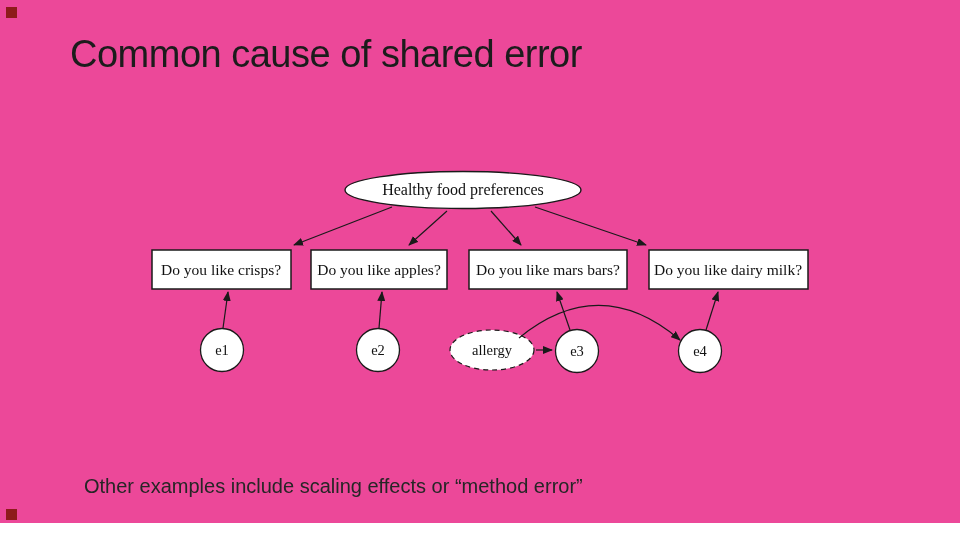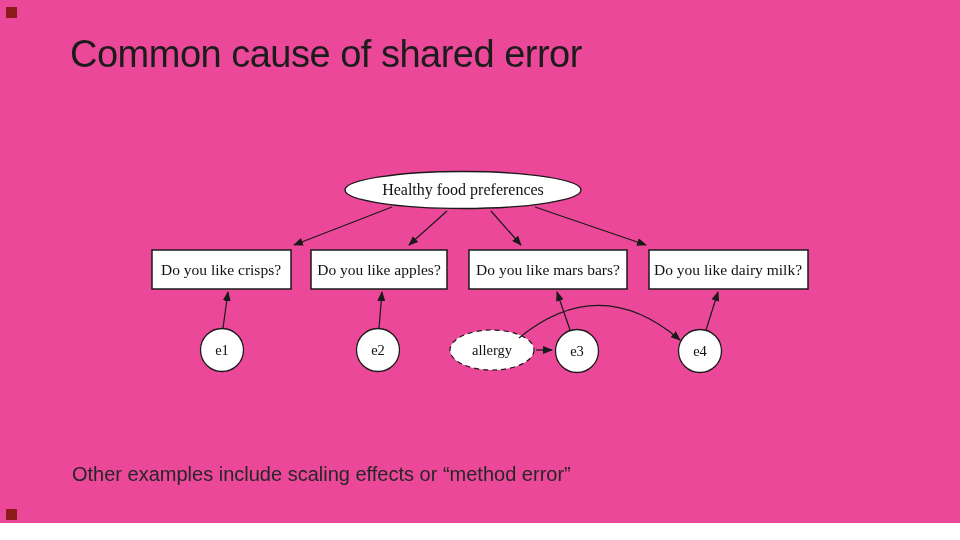--- a/index.html
+++ b/index.html
@@ -27,21 +27,21 @@
     font-size: 38px;
     font-weight: 400;
     letter-spacing: -0.5px;
     color: #1c1c1c;
     white-space: nowrap;
   }
   .slide-footer {
     position: absolute;
     left: 72px;
     top: 463px;
-    margin: 0;
+    margin: 12px;
     font-size: 20px;
     font-weight: 400;
     color: #262626;
     white-space: nowrap;
   }
   .diagram-svg {
     position: absolute;
     left: 0;
     top: 0;
   }

